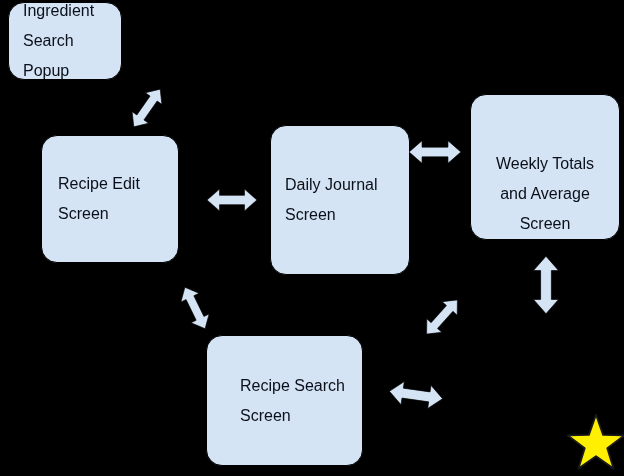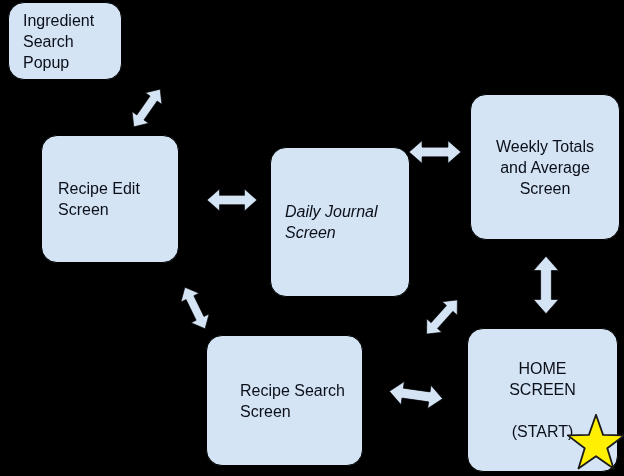--- a/index.html
+++ b/index.html
@@ -21,26 +21,26 @@
     position: absolute;
     box-sizing: border-box;
     background: #d4e4f4;
     border: 1px solid #000000;
     border-radius: 16px;
     display: flex;
     flex-direction: column;
     justify-content: center;
     color: #0b0f19;
     font-size: 16px;
-    line-height: 21px;
+    line-height: 30px;
     white-space: pre-line;
     box-shadow: 0 1px 2px rgba(0,0,0,0.55);
   }
   .node.align-left { align-items: flex-start; text-align: left; }
-  .node.align-center { align-items: center; text-align: center; }
+  .node.align-center { align-items: center; text-align: center; justify-content: flex-end; }
   .node .label { display: block; }
 
   .arrow {
     position: absolute;
     pointer-events: none;
   }
   .arrow svg { display: block; overflow: visible; }
 
   .star {
     position: absolute;
@@ -56,42 +56,36 @@
     <span class="label">Ingredient
 Search
 Popup</span>
   </div>
 
   <div class="node align-left" style="left:41px; top:135px; width:138px; height:128px; padding-left:16px;">
     <span class="label">Recipe Edit
 Screen</span>
   </div>
 
-  <div class="node align-left" style="left:270px; top:147px; width:140px; height:150px; padding-left:14px;font-style:italic;">
+  <div class="node align-left" style="left:270px; top:125px; width:140px; height:150px; padding-left:14px;">
     <span class="label">Daily Journal
 Screen</span>
   </div>
 
   <div class="node align-center" style="left:470px; top:94px; width:150px; height:146px;">
     <span class="label">Weekly Totals
 and Average
 Screen</span>
   </div>
 
   <div class="node align-left" style="left:206px; top:335px; width:157px; height:131px; padding-left:16px;align-items:center;">
     <span class="label">Recipe Search
 Screen</span>
   </div>
 
-  <div class="node align-center" style="left:467px; top:328px; width:151px; height:144px;">
-    <span class="label">HOME
-SCREEN
-
-(START)</span>
-  </div>
 
   <div class="arrow" style="left:123px; top:82px; width:48px; height:52px; transform:rotate(125deg); transform-origin:50% 50%;">
     <svg width="48" height="52" viewBox="0 0 100 46">
       <path d="M2 23 L26 2 L26 14 L74 14 L74 2 L98 23 L74 44 L74 32 L26 32 L26 44 Z" fill="#d4e4f4" stroke="#000000" stroke-width="1.2" stroke-linejoin="round"></path>
     </svg>
   </div>
 
   <div class="arrow" style="left:206px; top:186px; width:52px; height:28px;">
     <svg width="52" height="28" viewBox="0 0 100 46">
       <path d="M2 23 L26 2 L26 14 L74 14 L74 2 L98 23 L74 44 L74 32 L26 32 L26 44 Z" fill="#d4e4f4" stroke="#000000" stroke-width="1.2" stroke-linejoin="round"></path>

